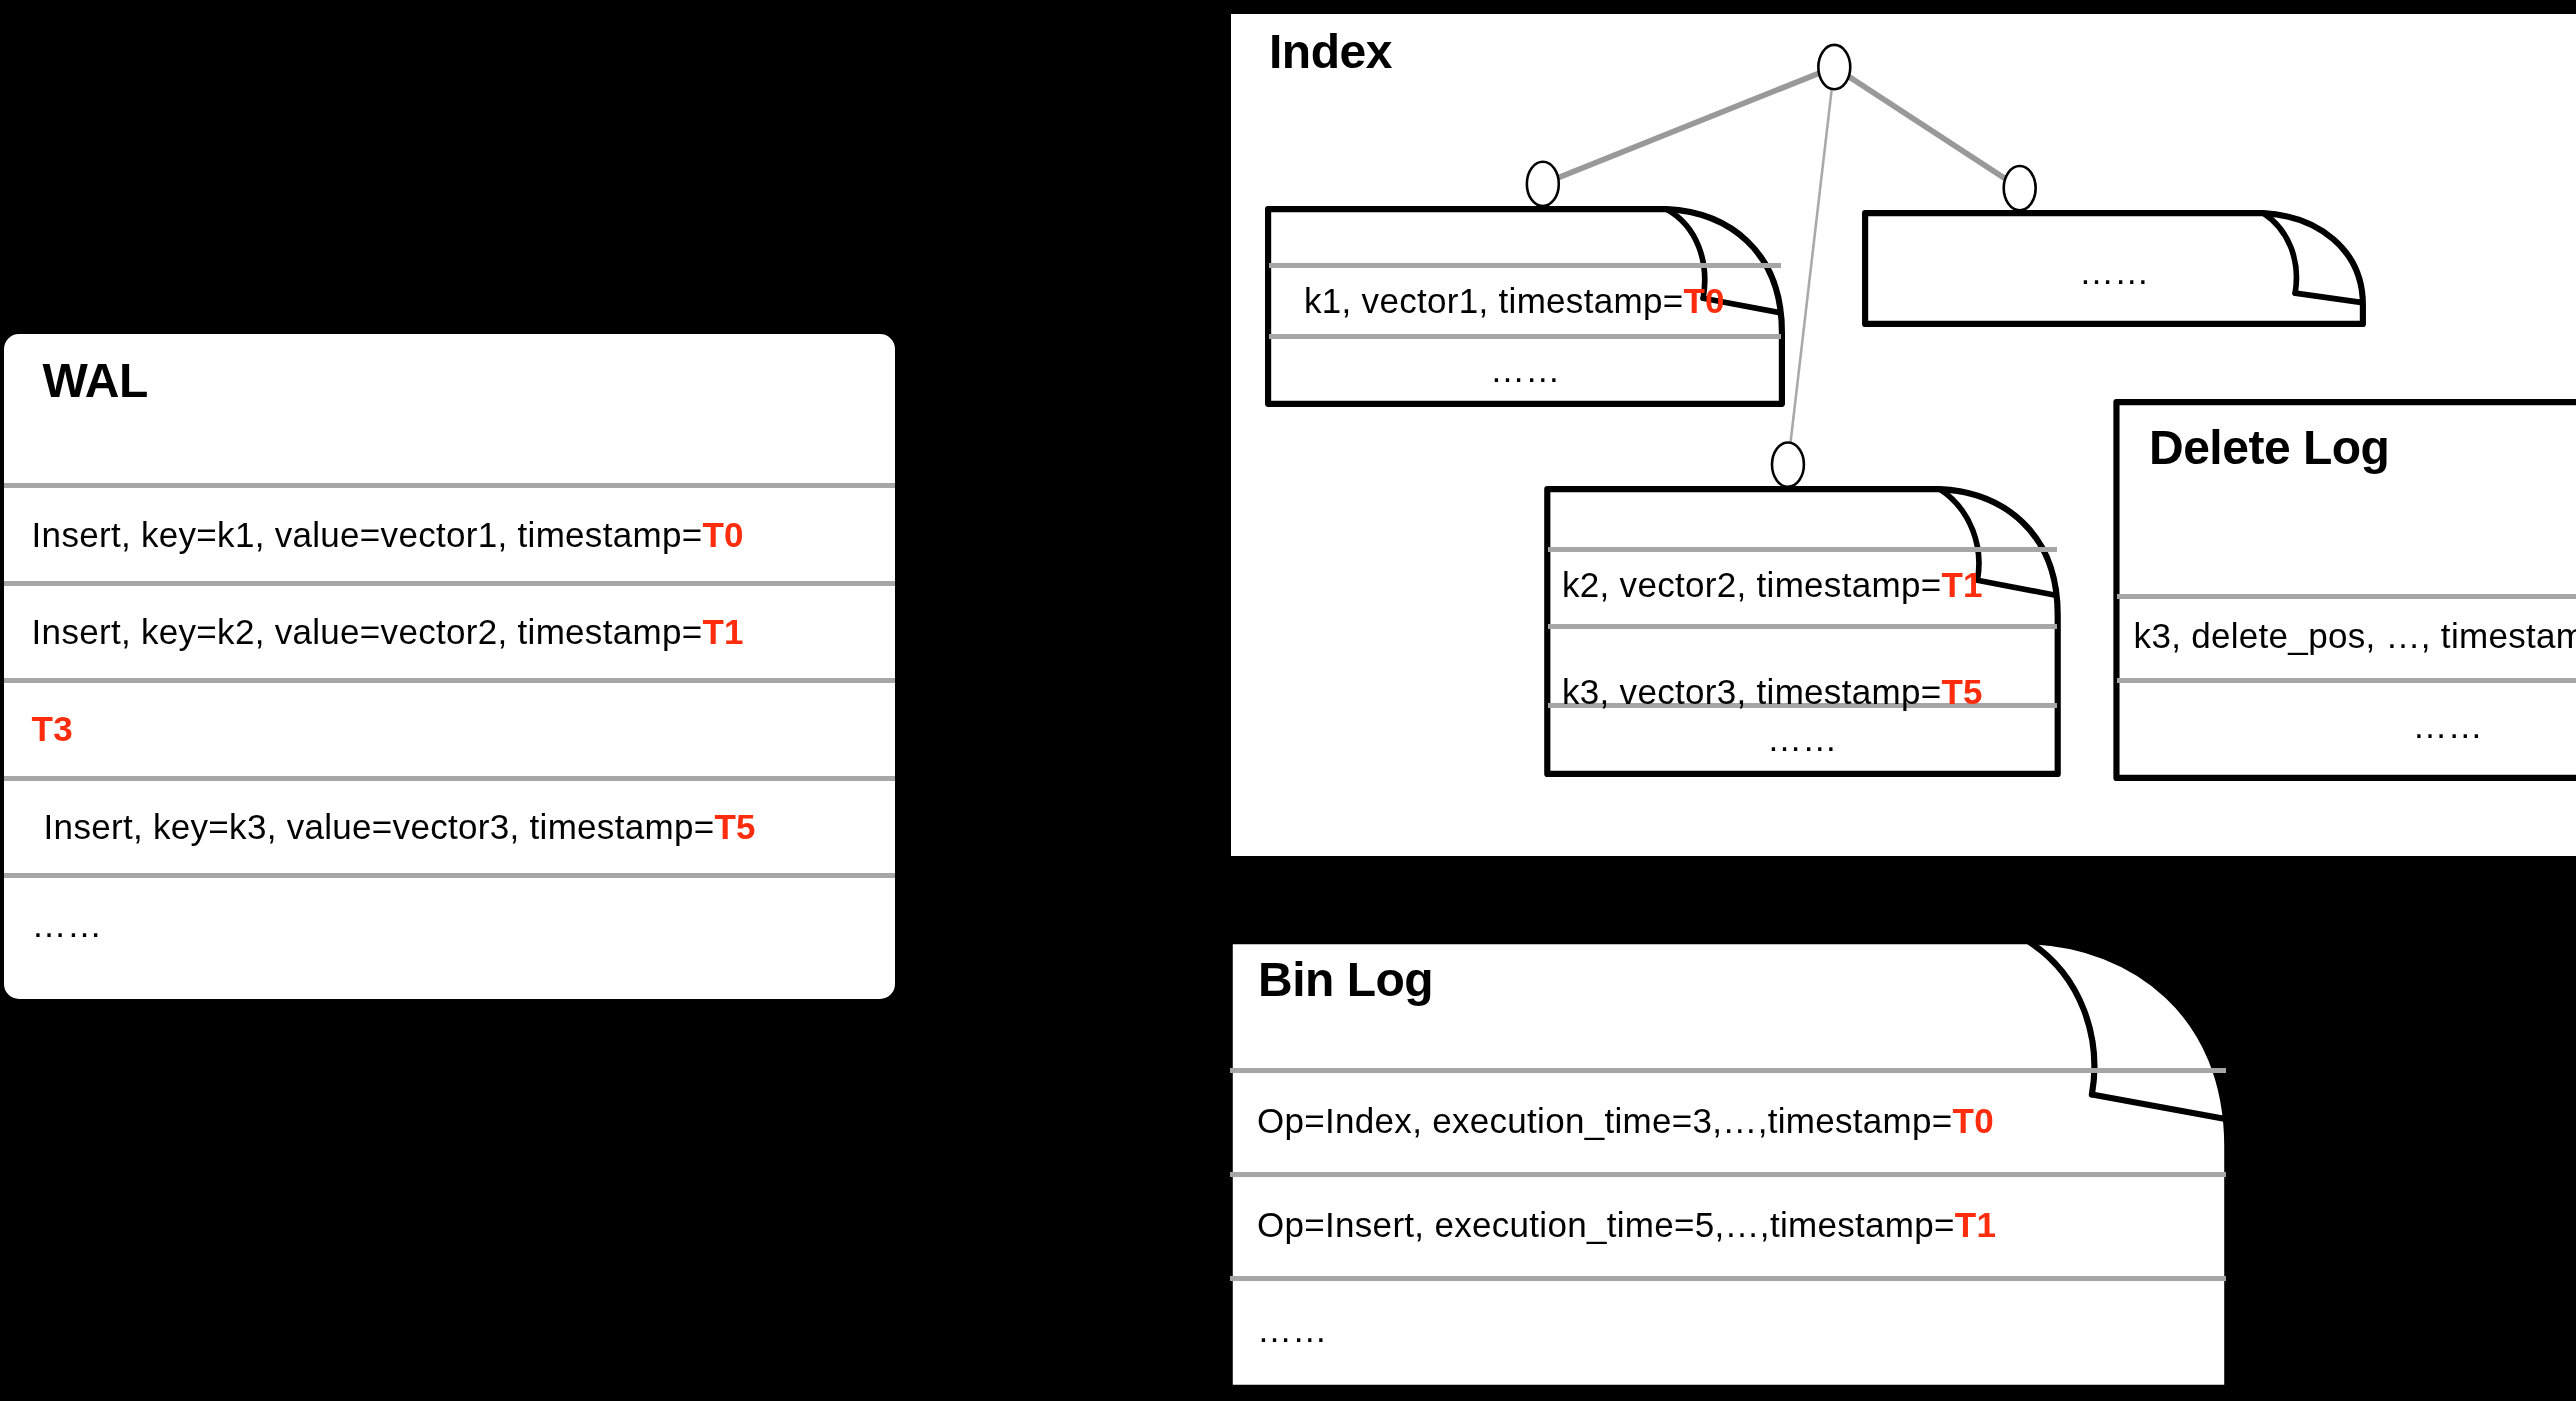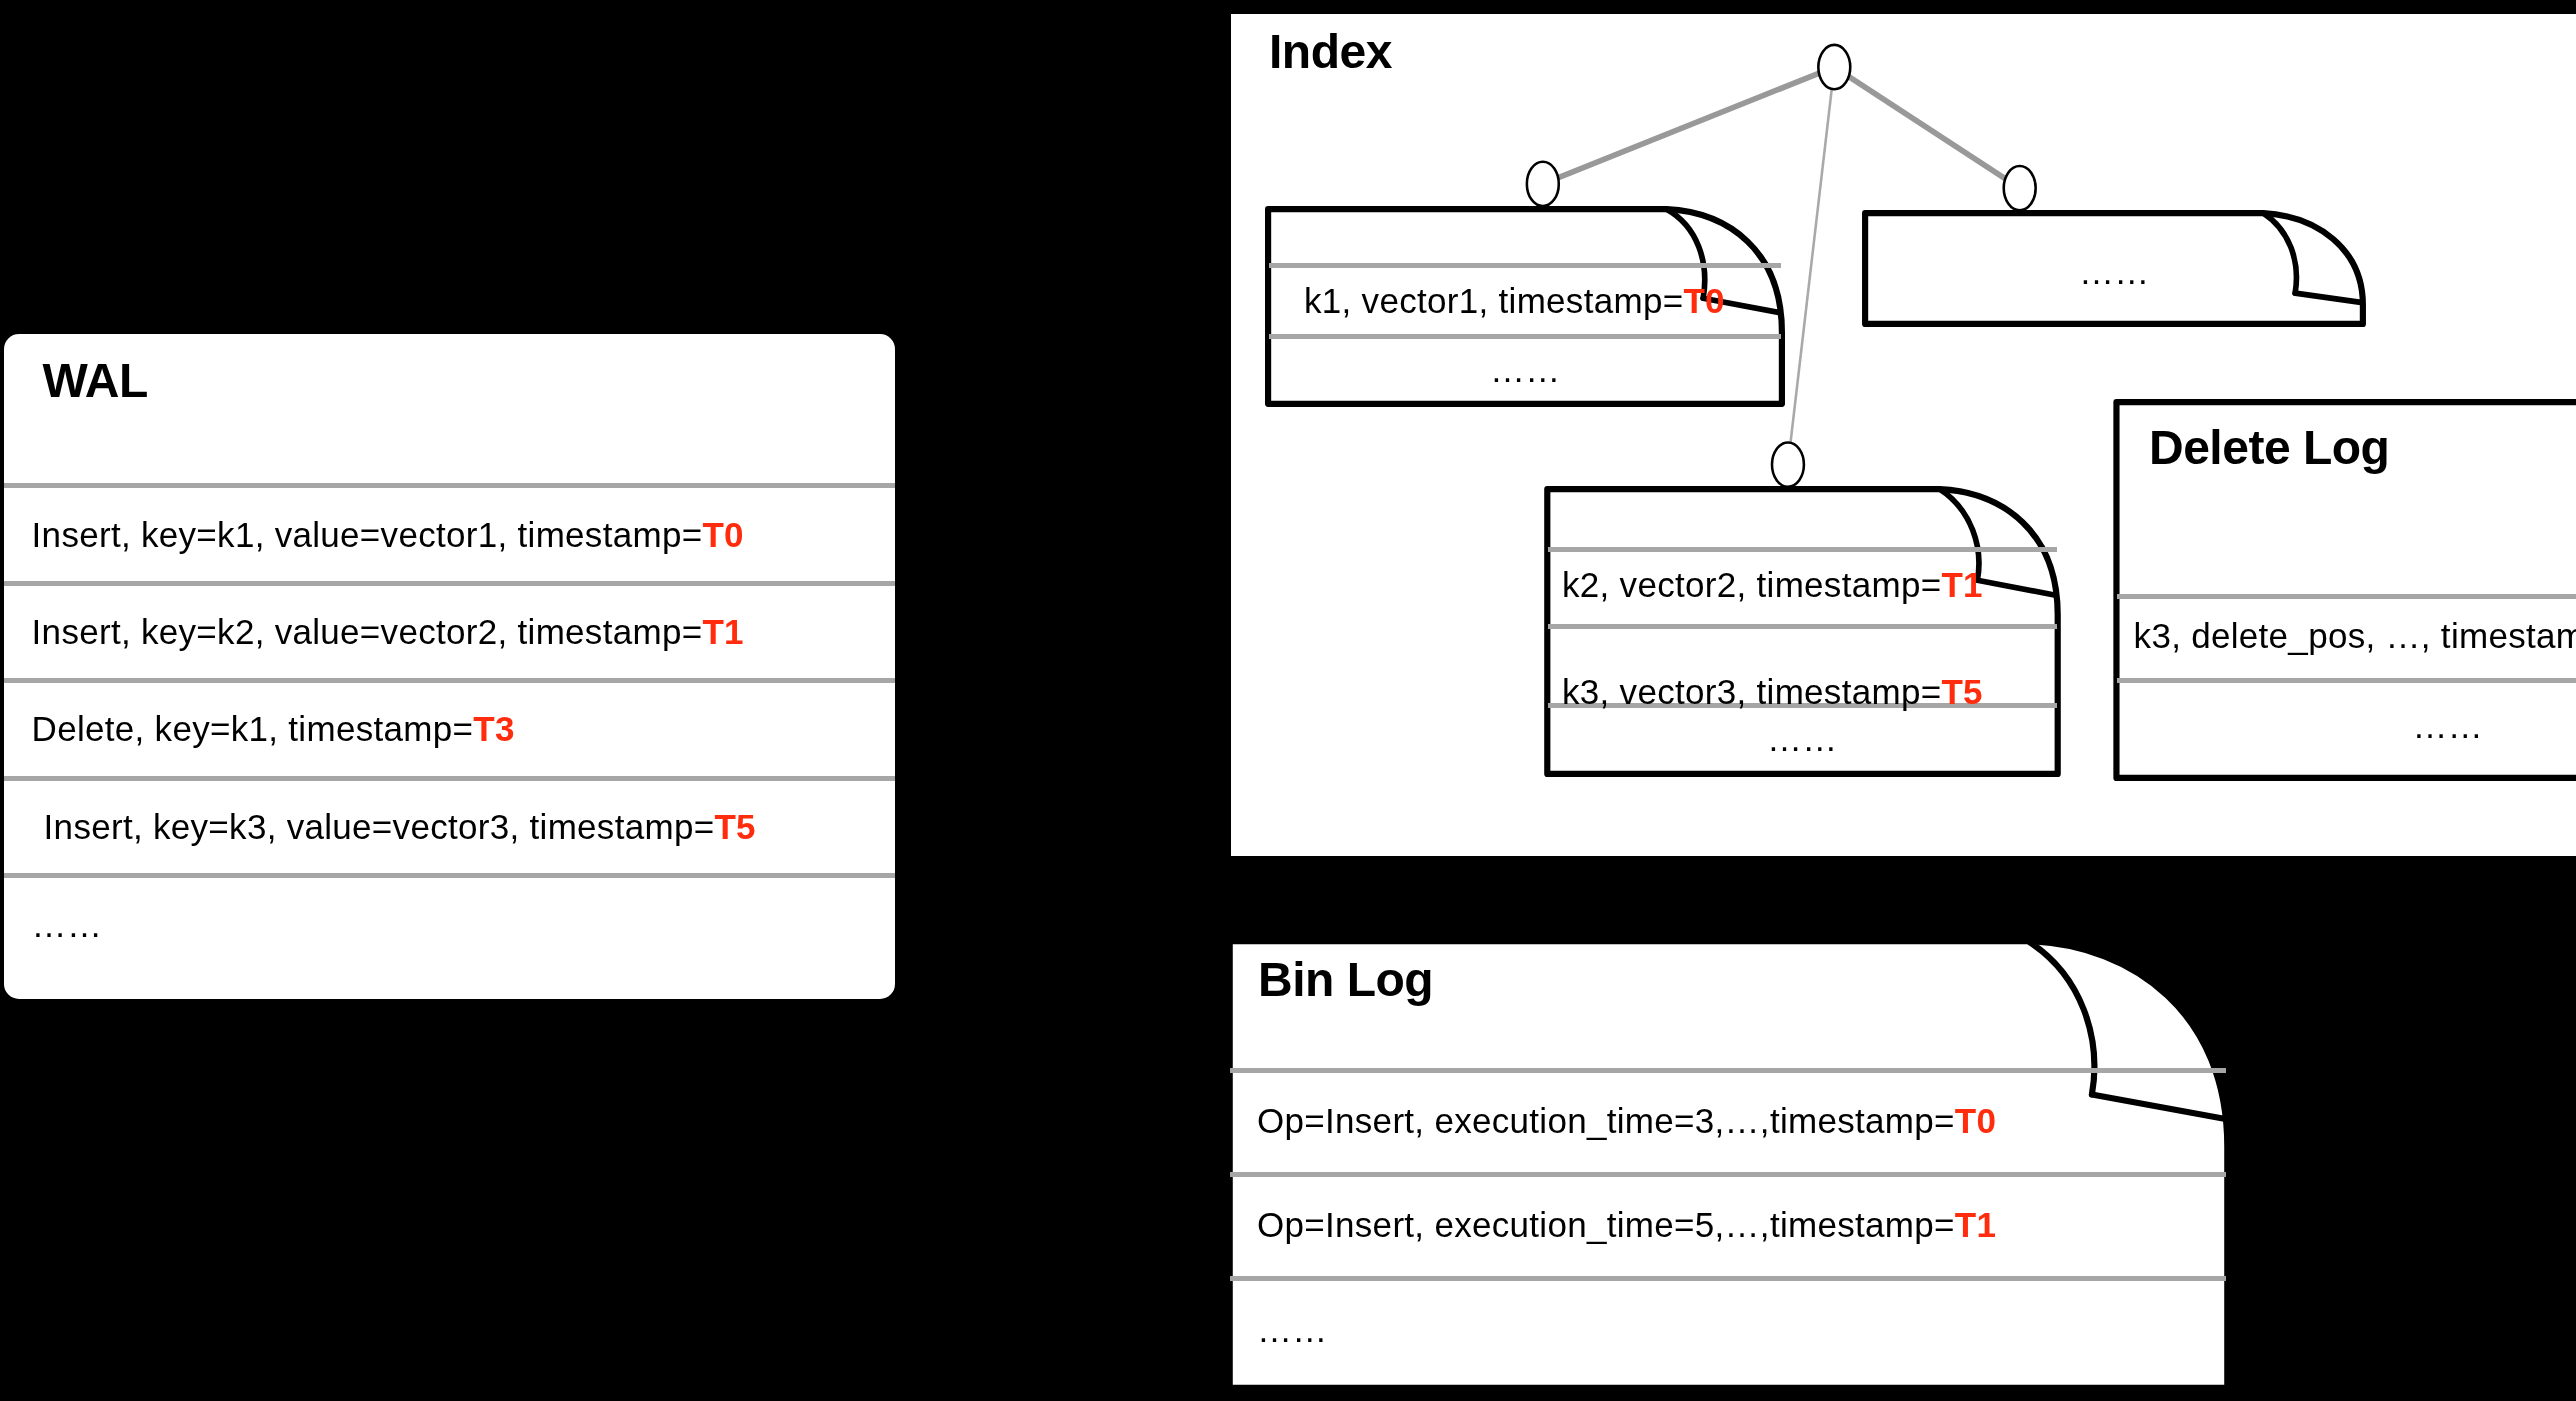--- a/index.html
+++ b/index.html
@@ -34,21 +34,20 @@
 
     <div class="row" style="left:28px;top:160px;width:845px;height:81px;">
       <span>Insert, key=k1, value=vector1, timestamp=</span>
         <span class="ts">T0</span>
     </div>
     <div class="row" style="left:28px;top:251px;width:845px;height:93px;">
       <span>Insert, key=k2, value=vector2, timestamp=</span>
         <span class="ts">T1</span>
     </div>
     <div class="row" style="left:28px;top:348px;width:845px;height:93px;">
-      <span>Delete, key=k1, timestamp=</span>
         <span class="ts">T3</span>
     </div>
     <div class="row" style="left:40px;top:446px;width:845px;height:93px;text-align:right;">
       <span>Insert, key=k3, value=vector3, timestamp=</span>
         <span class="ts">T5</span>
     </div>
     <div class="row" style="left:28px;top:544px;width:845px;height:93px;">
       <span>……</span>
     </div>
   </section>
@@ -147,21 +146,21 @@
       <path d="M 6,6 L 1560,6 C 1763,14 1944,148 1944,405 L 1944,874 L 6,874 Z" fill="#ffffff" stroke="#000000" stroke-width="12" stroke-linejoin="round"></path>
       <path d="M 1560,8 C 1661,74 1700,195 1681,304" fill="none" stroke="#000000" stroke-width="12" stroke-linecap="round"></path>
       <path d="M 1681,304 L 1938,351" fill="none" stroke="#000000" stroke-width="12" stroke-linecap="round"></path>
     </svg>
     <div class="content">
       <div class="abs title" style="left:32px;top:15.5px;">Bin Log</div>
       <div class="sep" style="left:4.1px;top:130px;width:996px;"></div>
       <div class="sep" style="left:4.1px;top:234px;width:996px;"></div>
       <div class="sep" style="left:4.1px;top:338px;width:996px;"></div>
       <div class="row" style="left:31px;top:135px;width:948px;height:95px;">
-        <span>Op=Insert, execution_time=3,…,timestamp=</span>
+        <span>Op=Index, execution_time=3,…,timestamp=</span>
           <span class="ts">T0</span>
       </div>
       <div class="row" style="left:31px;top:239px;width:948px;height:95px;">
         <span>Op=Insert, execution_time=5,…,timestamp=</span>
           <span class="ts">T1</span>
       </div>
       <div class="row" style="left:31px;top:343px;width:948px;height:98px;">
         <span>……</span>
       </div>
     </div>

